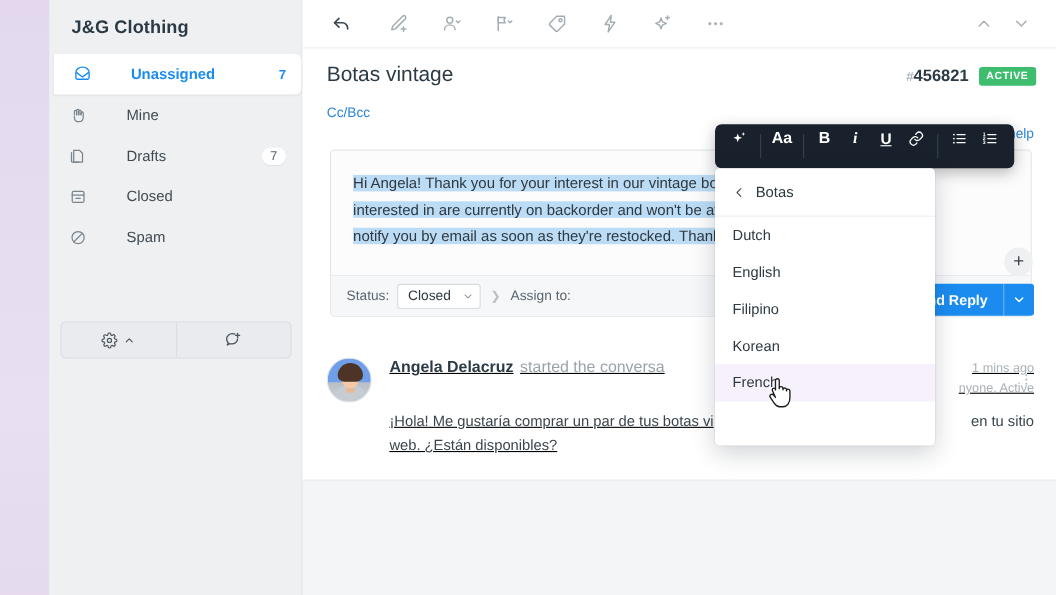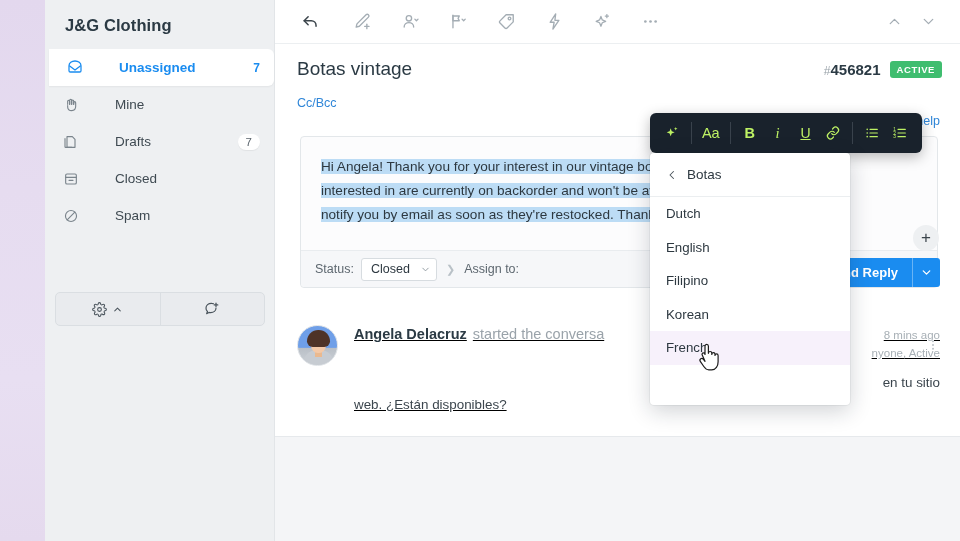--- a/index.html
+++ b/index.html
@@ -165,22 +165,22 @@
   .conv-text { font-size: 13.4px; line-height: 22px; color: #3b454d; margin-top: 13px; }
 
   
   .fmt-toolbar {
     position: absolute; left: 650px; top: 113px; width: 272px; height: 40px;
     background: #19222c; border-radius: 6px;
     display: flex; align-items: center; padding: 0 8px; z-index: 40;
     box-shadow: 0 4px 14px rgba(0,0,0,.28);
   }
   .fmt-ico {
-    width: 30px; height: 30px; display:flex; align-items:center; justify-content:center;
-    color: #bef264; cursor: pointer; font-size: 14px;
+    width: 30px; height: 30px; display:flex; align-items:flex-start; justify-content:center;
+    color: #ffffff; cursor: pointer; font-size: 14px; font-weight: bold;
   }
   .fmt-sep { width: 1px; height: 22px; background: #39424c; margin: 0 5px; }
 
   
   .lang-menu {
     position: absolute; left: 650px; top: 153px; width: 200px; height: 252px;
     background: #ffffff; border-radius: 4px; z-index: 45;
     box-shadow: 0 6px 22px rgba(20,30,45,.20), 0 0 0 1px rgba(20,30,45,.05);
     overflow: hidden;
   }
@@ -415,26 +415,26 @@
         <div class="body"></div>
           <div class="neck"></div>
           <div class="face"></div>
           <div class="hair"></div>
       </div>
       <div class="conv-main">
         <div class="conv-head">
           <span class="author">Angela Delacruz</span>
           <span class="conv-action">started the conversa</span>
           <span class="conv-meta">
-            <span class="meta-time">8 mins ago</span>
+            <span class="meta-time">1 mins ago</span>
             <div class="meta-assign">nyone, Active</div>
           </span>
         </div>
         <div class="conv-text">
-          <div>
+          <div><span>¡Hola! Me gustaría comprar un par de tus botas vi</span>
                <span style="float:right">en tu sitio</span></div>
           <div style="clear:both"><span>web. ¿Están disponibles?</span></div>
         </div>
       </div>
     </div>
   </div>
   <div class="kebab">
     <svg width="14" height="18" viewBox="0 0 24 24" fill="currentColor">
         <circle cx="12" cy="5.5" r="1.6"></circle>
         <circle cx="12" cy="12" r="1.6"></circle>

